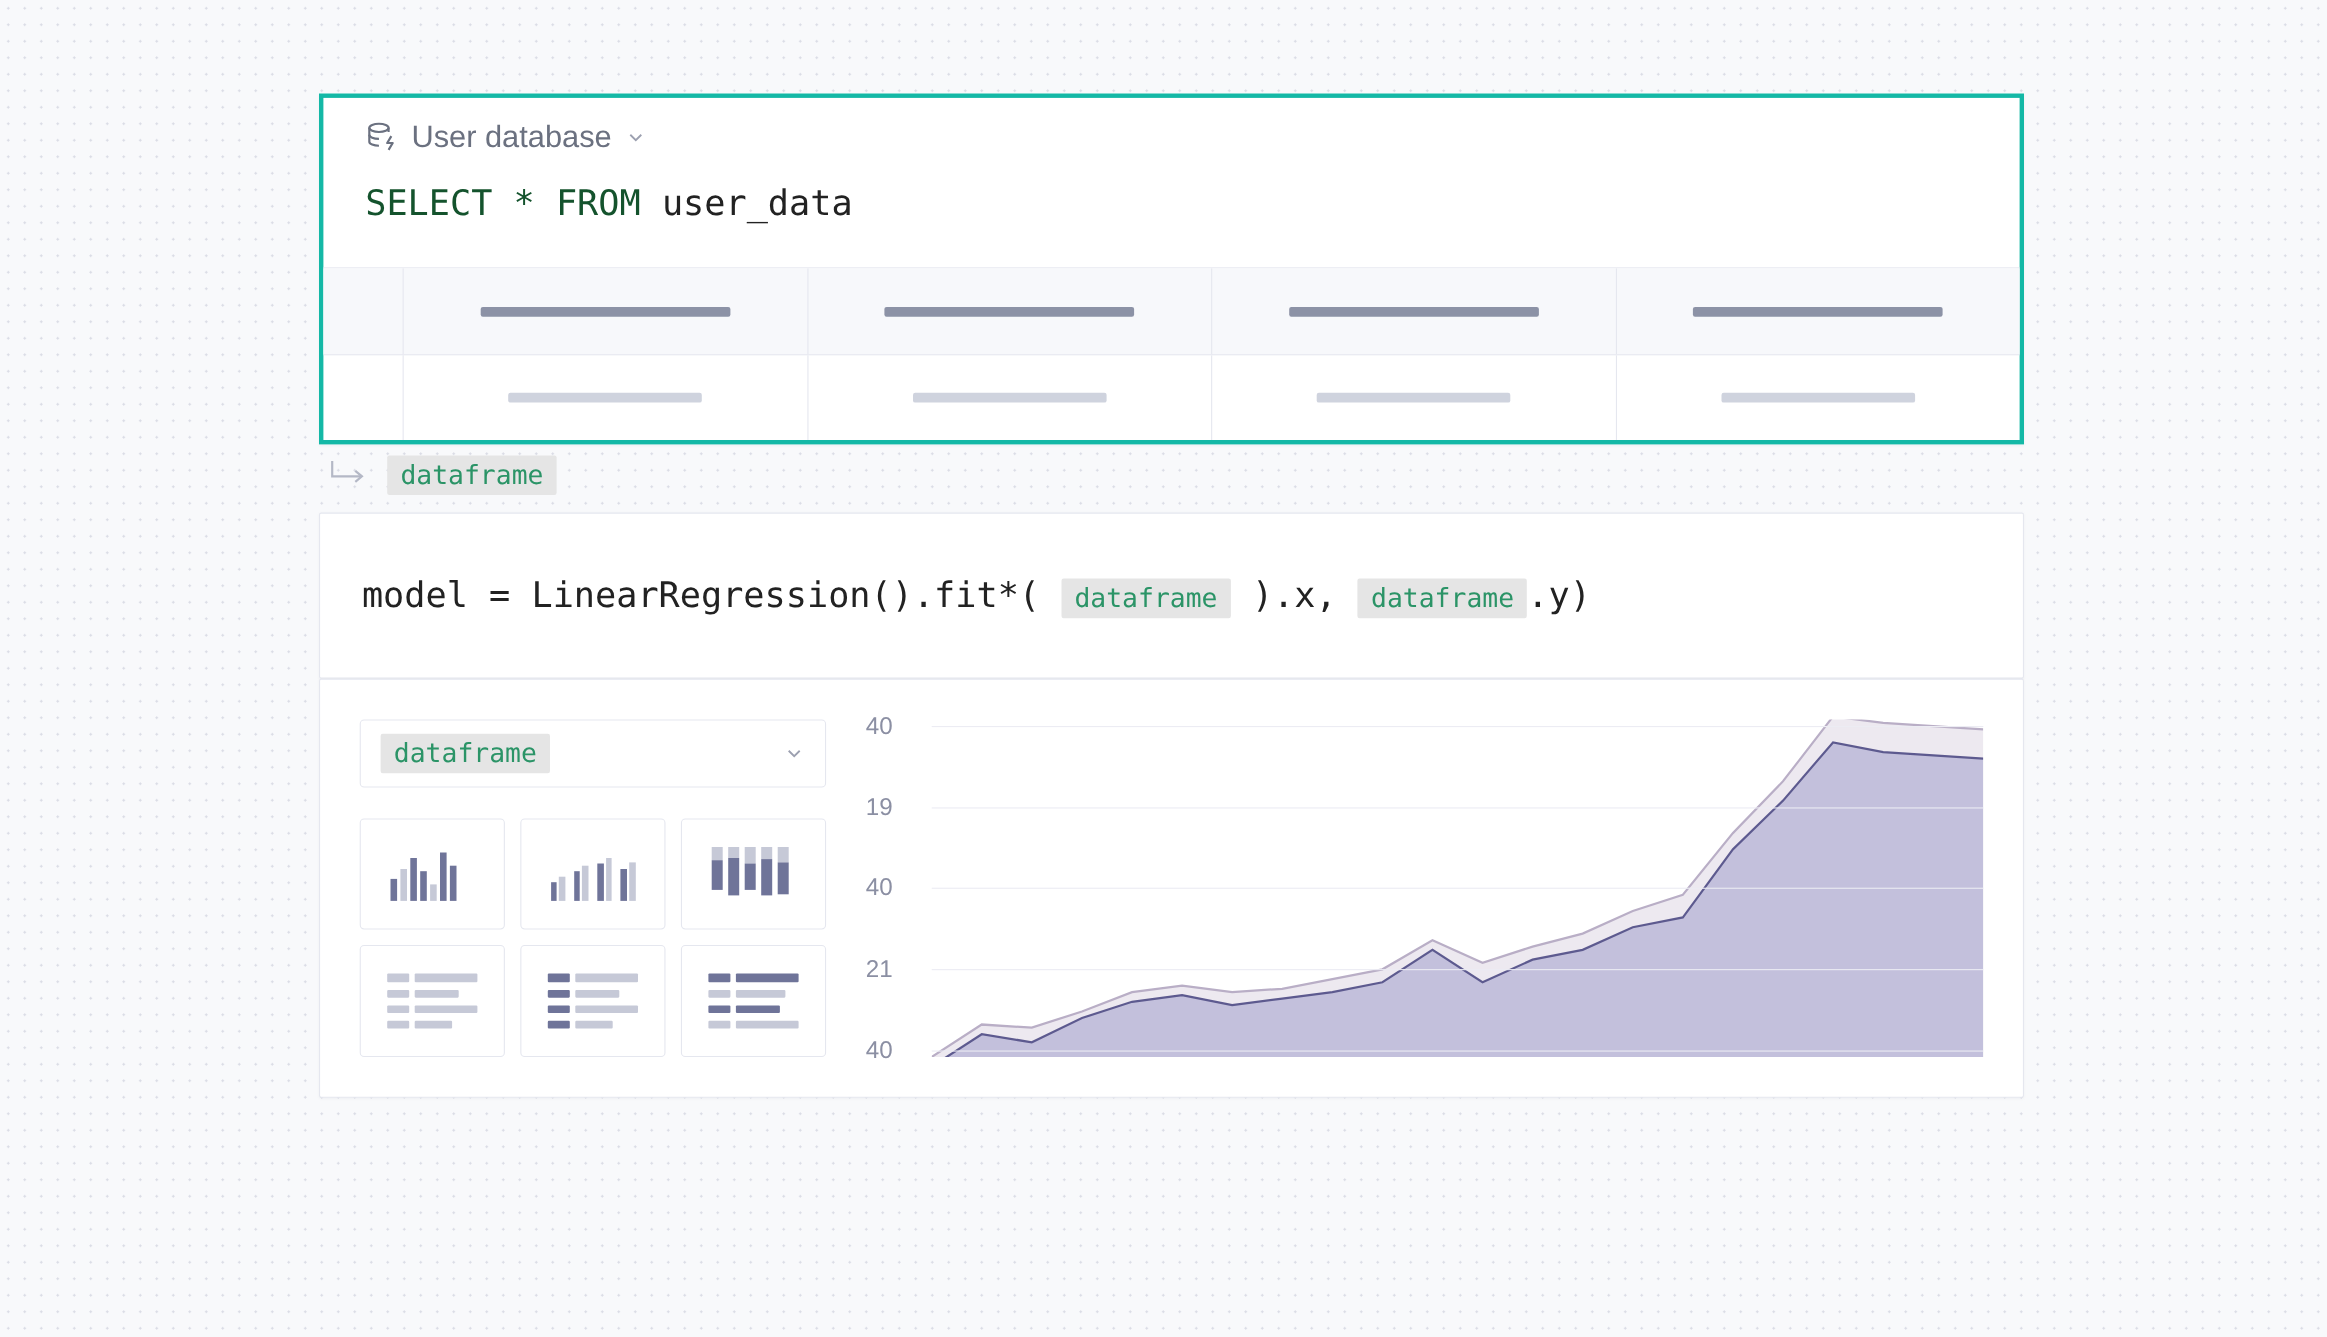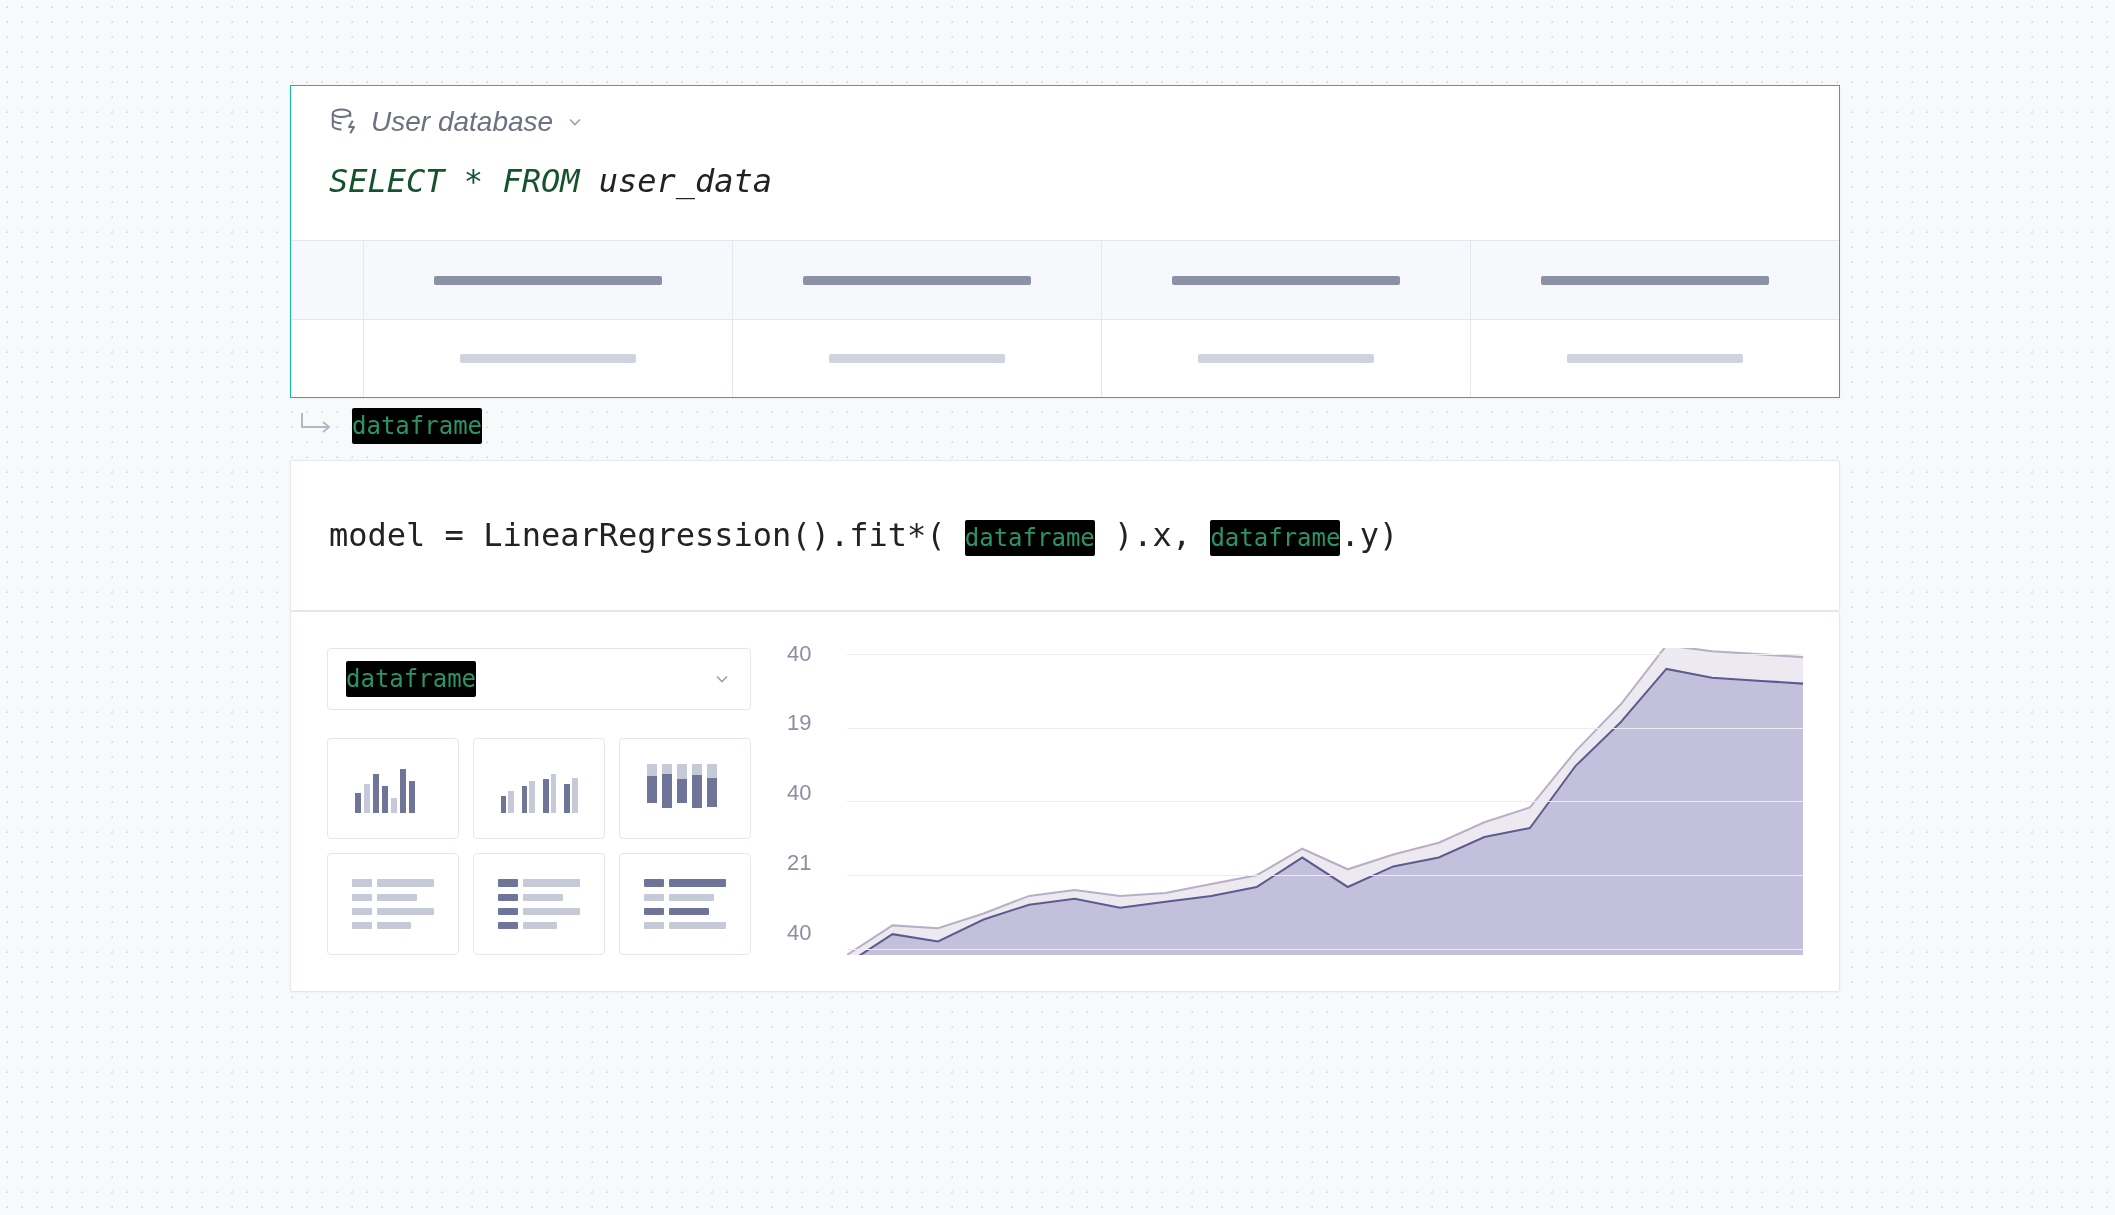--- a/index.html
+++ b/index.html
@@ -19,23 +19,22 @@
   width: 1550px;
   margin-left: 290px;
   display: flex;
   flex-direction: column;
   gap: 0;
 }
 
 
 .panel {
   background: #fff;
-  border: 1px solid #14b8a6;
+  border: 4px solid #14b8a6;
   box-shadow: 0 1px 3px rgba(20,22,40,0.04);
-  font-style: italic;
 }
 
 .db-header {
   display: flex;
   align-items: center;
   gap: 12px;
   padding: 20px 38px 10px;
   cursor: pointer;
 }
 
@@ -77,22 +76,22 @@
   display: flex;
   align-items: center;
   gap: 12px;
   padding: 10px 0 16px 8px;
 }
 .flow-arrow svg { color: #b4b8c6; }
 .tag-df {
   font-family: "SFMono-Regular", ui-monospace, Menlo, Consolas, monospace;
   font-size: 24px;
   color: #2b9467;
-  background: #000000;
-  padding: 4px 0;
+  background: #e5e5e5;
+  padding: 4px 12px;
   border-radius: 2px;
 }
 
 
 .panel2 {
   background: #fff;
   border: 1px solid #e5e7ef;
   border-radius: 2px;
   padding: 52px 38px;
   box-shadow: 0 1px 3px rgba(20,22,40,0.04);
@@ -139,21 +138,21 @@
   display: flex;
   align-items: center;
   justify-content: center;
   cursor: pointer;
   background: #fff;
   padding: 10px;
 }
 
 .chart-area { flex: 1; position: relative; }
 .y-ticks {
-  position: absolute; left: 0; top: 0; bottom: 16px;
+  position: absolute; left: 0; top: 0; bottom: 0;
   width: 46px;
   font-size: 22px;
   color: #8b8fa3;
 }
 .y-tick { position: absolute; left: 0; transform: translateY(-50%); }
 .plot { position: absolute; left: 60px; right: 0; top: 0; bottom: 0; }
 .hgrid { position: absolute; left: 0; right: 0; border-top: 1px solid #ececf3; }
 
 
 .mini { width: 70%; height: 62%; display: flex; align-items: flex-end; gap: 3px; }

